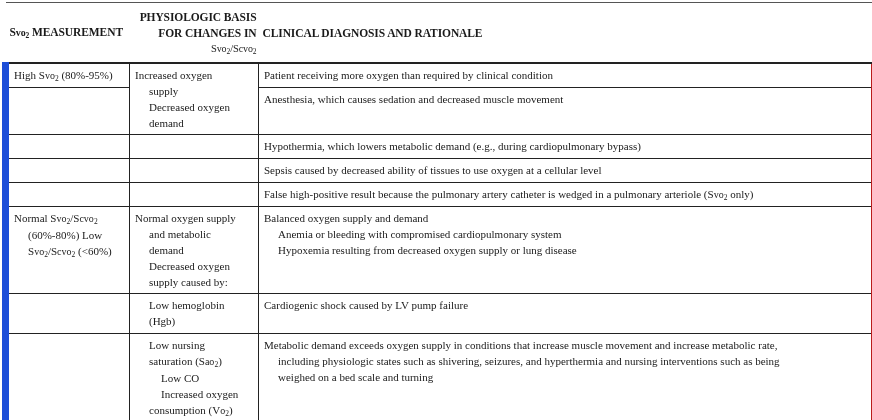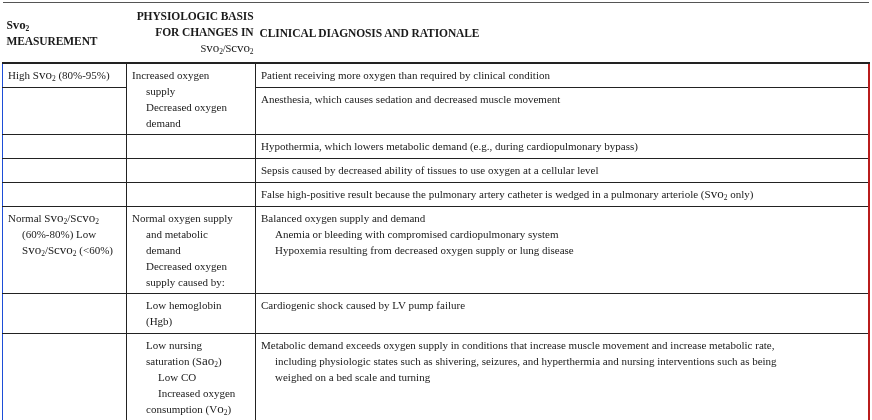--- a/index.html
+++ b/index.html
@@ -45,28 +45,28 @@
     .tbl thead th.h2 { text-align: right; padding-left: 2px; padding-right: 2px; }
     .tbl thead th.h2 .sub { font-weight: normal; font-size: 10.5px; }
 
     .tbl tbody td {
       border: 1px solid #222;
       vertical-align: top;
       padding: 3px 5px 3px 5px;
       font-size: 11px;
       line-height: 16px;
     }
-    .tbl tbody td:first-child { border-left: 1px solid #1d4ed8; }
+    .tbl tbody td:first-child { border-left: 7px solid #1d4ed8; }
     .tbl tbody td:last-child { border-right: 2px solid #b91c1c; }
     .tbl tbody tr:last-child td { border-bottom: 2px solid #444; }
 
     .indent { padding-left: 14px; }
     .indent2 { padding-left: 26px; }
     sub { font-size: 7.5px; vertical-align: -2px; line-height: 0; }
-    .sc { font-size: 13px; font-family: Liberation Serif, serif; }
+    .sc { font-size: 10px; font-family: Liberation Serif, serif; }
     .line { display: block; }
 
     .row-h1 td { height: 17px; }
     .row-h2 td { height: 40px; margin-left: 32px; }
     .row-h3 td { height: 17px; }
     .row-h4 td { height: 17px; }
     .row-h5 td { height: 17px; }
     .row-h6 td { height: 79px; margin-left: 6px; }
     .row-h7 td { height: 33px; }
     .row-h8 td { height: 80px; }

